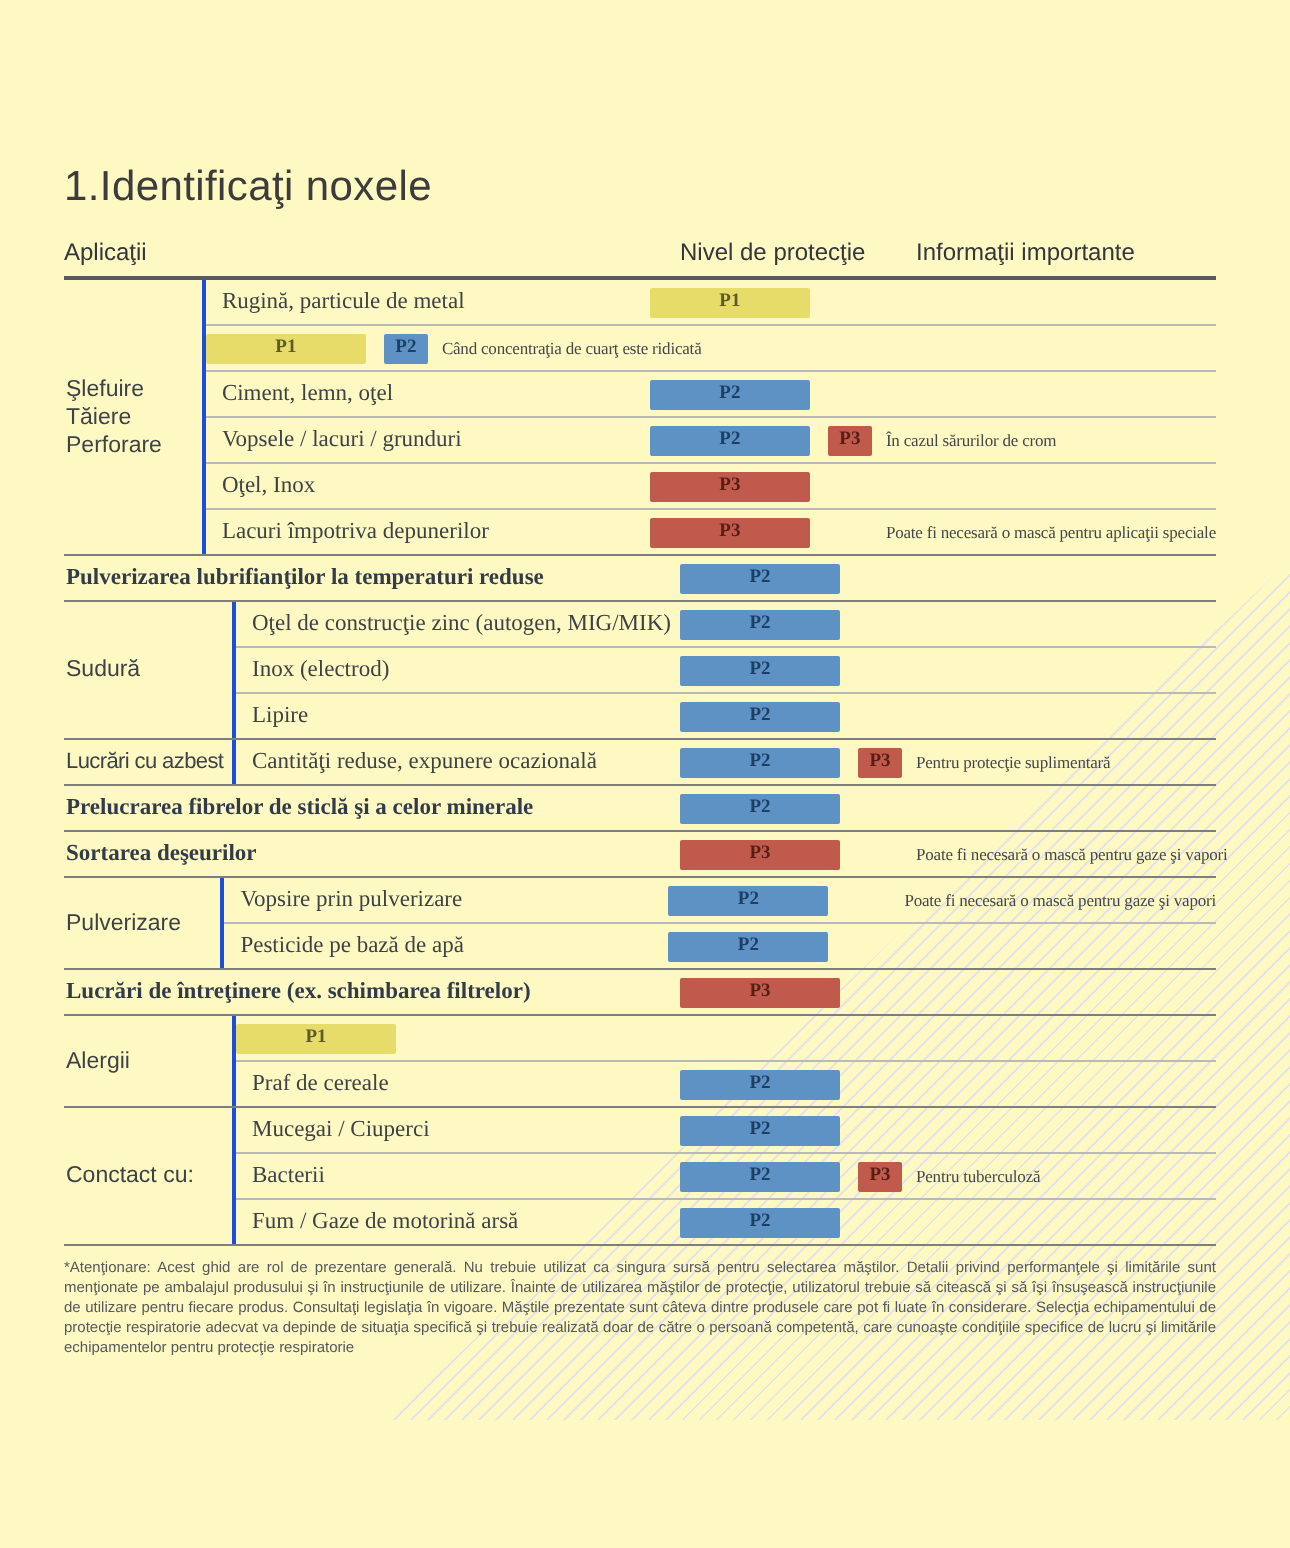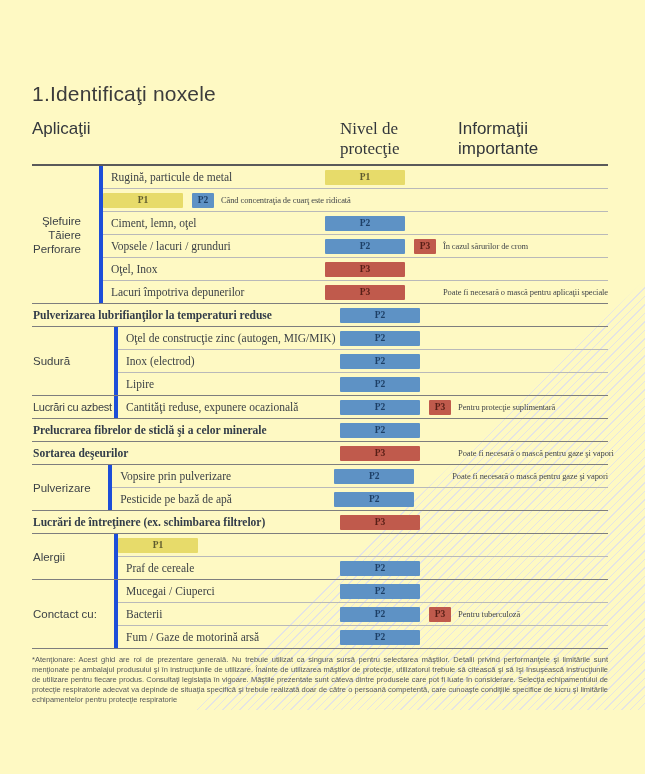--- a/index.html
+++ b/index.html
@@ -7,30 +7,30 @@
     position:relative;width:645px;height:774px;background:#fef9c3;overflow:hidden;
     font-family:"Liberation Sans","DejaVu Sans",sans-serif;color:#3d4247;
   }
   .hatch{
     position:absolute;left:195px;top:280px;width:450px;height:430px;
     background:repeating-linear-gradient(135deg,rgba(255,255,255,0) 0 5px,#e4e4e4 5px 6px);
     clip-path:polygon(100% 0,100% 100%,0 100%);
   }
   .content{position:absolute;left:32px;top:0;width:576px;}
   h1{margin:82px 0 13px 0;font-size:21px;font-weight:400;color:#3c3c3c;letter-spacing:.2px;}
-  .thead{display:flex;align-items:flex-start;padding-bottom:5px;border-bottom:2px solid #5a5a5a;
-         font-size:17px;color:#33373c;}
+  .thead{display:flex;align-items:center;padding-bottom:5px;border-bottom:2px solid #5a5a5a;
+         font-size:12px;color:#33373c;}
   .thead .ha{width:308px;}
-  .thead .hc{width:118px;font-family:Liberation Serif, serif;}
+  .thead .hc{width:118px;}
   .thead .hd{flex:1;}
   #table-body{border-bottom:1px solid #7e7e7e;}
   .group{display:flex;border-top:1px solid #7e7e7e;}
   #table-body .group:first-child{border-top:none;}
-  .gcell{width:86px;border-right:4px solid #1d4ed8;display:flex;align-items:center;
-         font-size:11.5px;line-height:14px;box-sizing:border-box;padding:0 2px 0 1px;text-align:right;}
+  .gcell{width:86px;border-right:2px solid #1d4ed8;display:flex;align-items:center;
+         font-size:11.5px;line-height:14px;box-sizing:border-box;padding:0 2px 0 1px;}
   .gcell.small{font-size:11px;letter-spacing:-0.3px;white-space:nowrap;}
   .rows{flex:1;display:flex;flex-direction:column;font-family:Liberation Serif, serif;}
   .row{display:flex;align-items:center;height:22px;}
   .row + .row{border-top:1px solid #b9b9b9;}
   .app{width:222px;padding-left:8px;font-size:11.5px;box-sizing:border-box;white-space:nowrap;}
   .group.full .app{width:308px;padding-left:1px;font-weight:700;color:#323c49;}
   .chips{width:118px;display:flex;align-items:center;}
   .chip{height:15px;display:flex;align-items:center;justify-content:center;
         font-size:9.5px;font-weight:600;border-radius:1px;text-align:center;}
   .chip.big{width:80px;margin-right:9px;}

